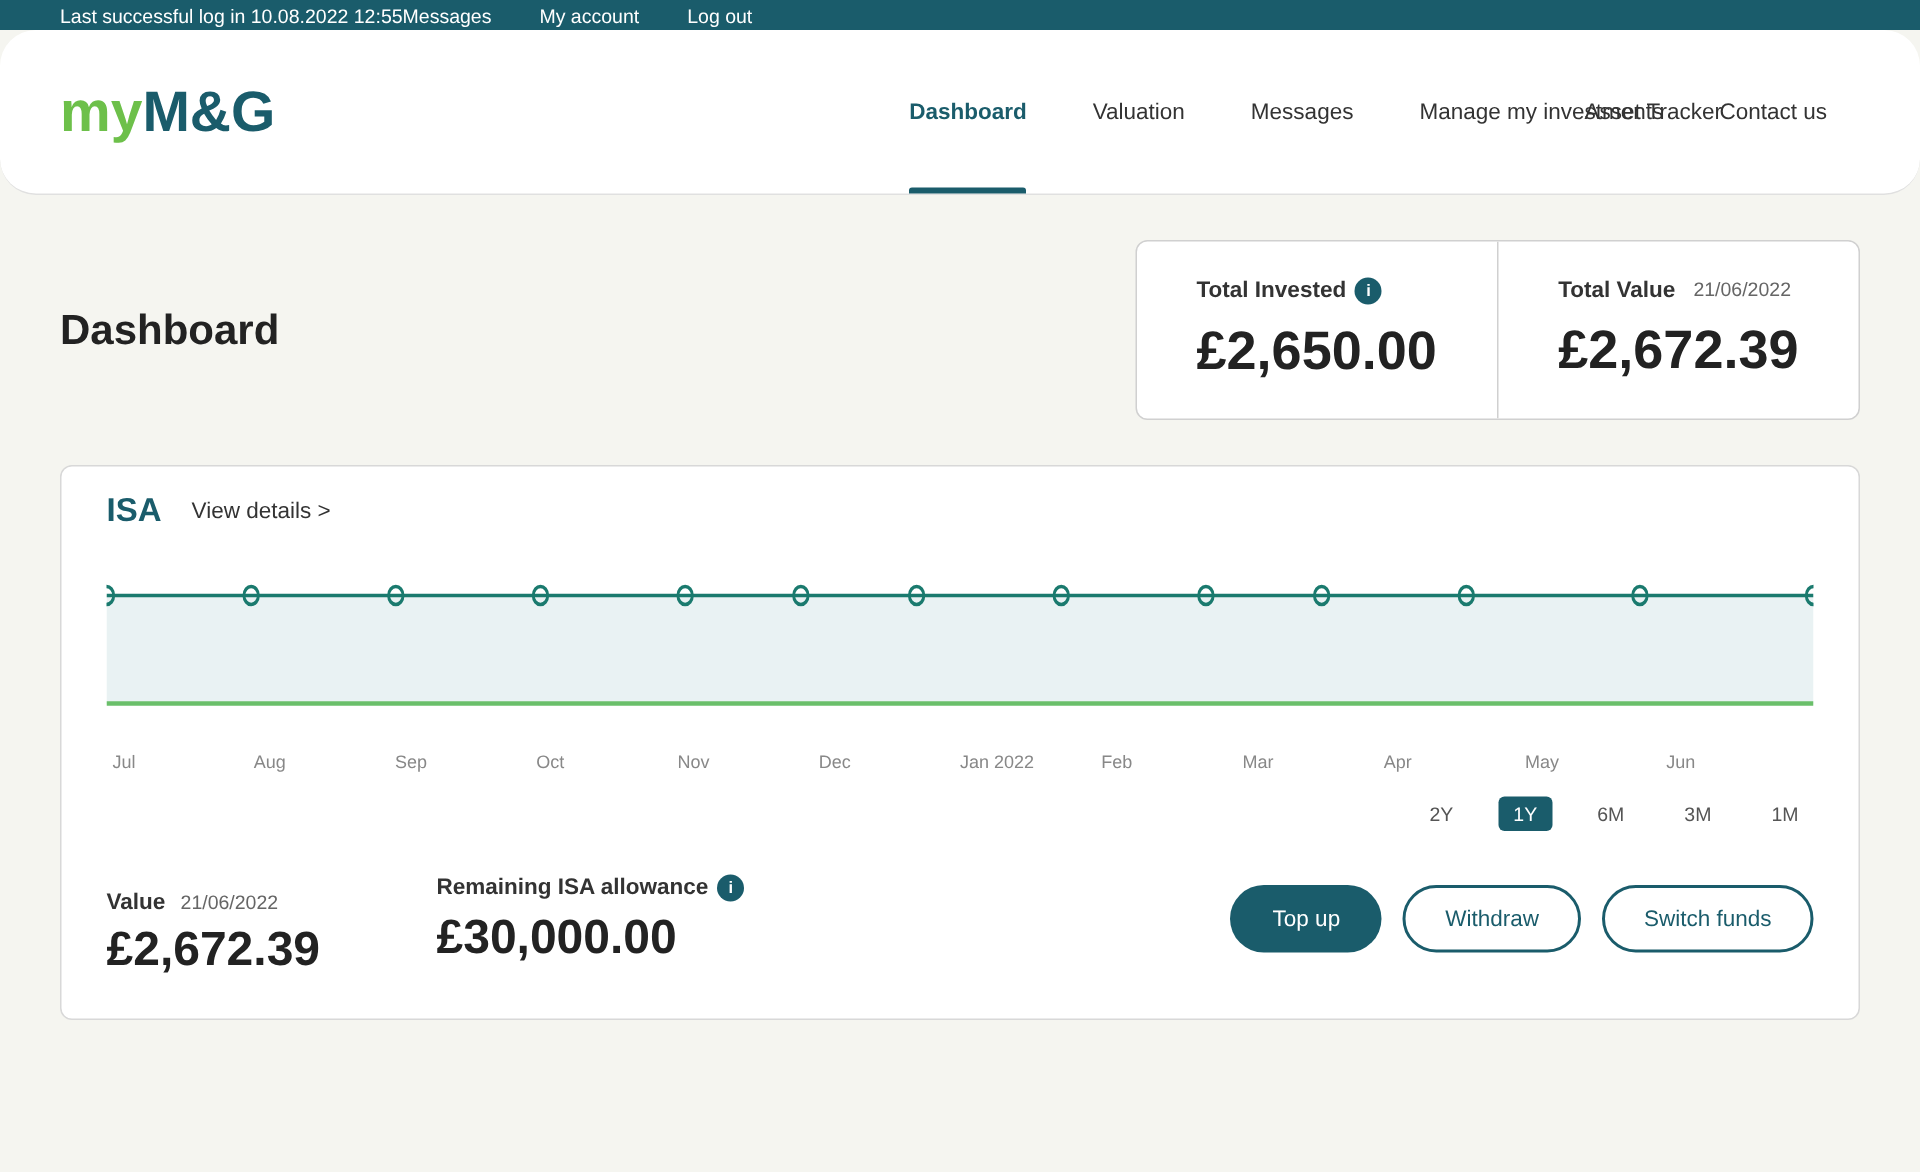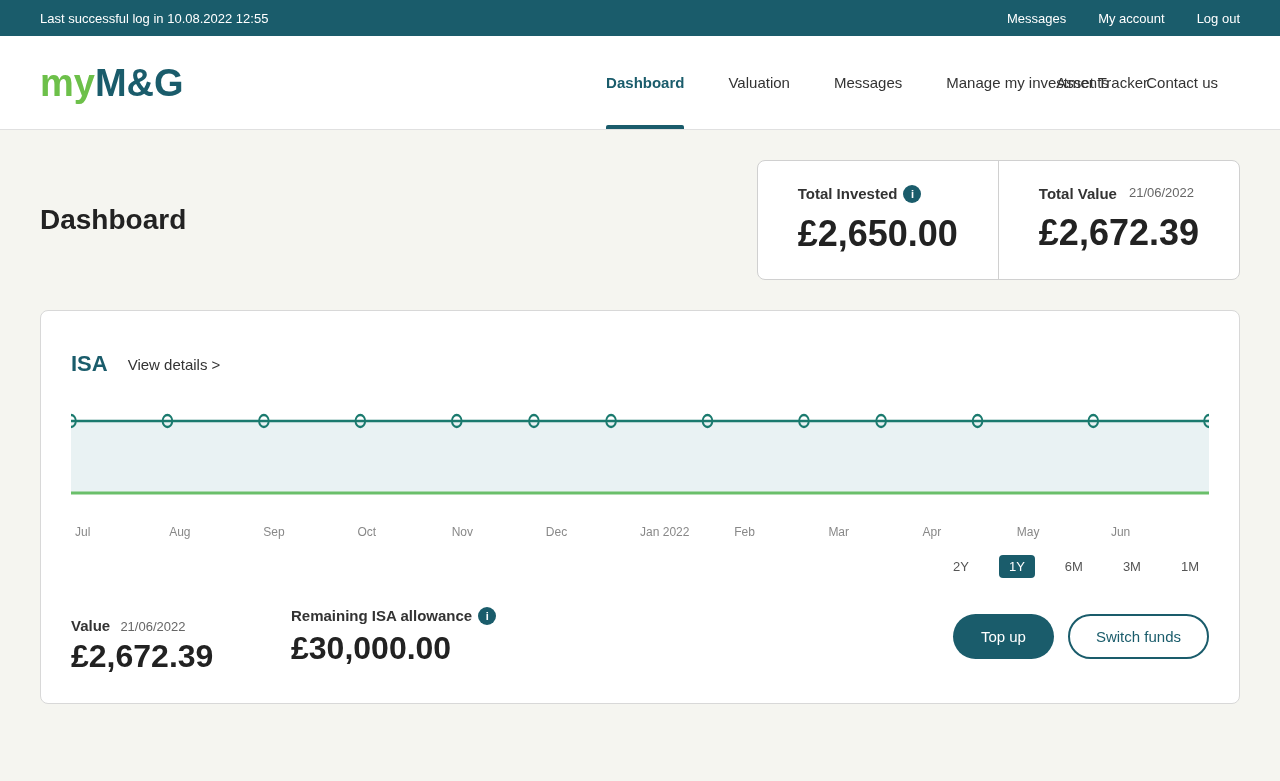--- a/index.html
+++ b/index.html
@@ -4,37 +4,38 @@
   <style>
     * { box-sizing: border-box; margin: 0; padding: 0; }
     body { font-family: Arial, Helvetica, sans-serif; background: #f5f5f0; min-height: 781px; }
 
     
     .top-bar {
       background: #1a5c6b;
       color: #fff;
       font-size: 13px;
       padding: 0 40px;
-      height: 36px;
-      display: flex;
-      align-items: center;
-      justify-content: space-between;
+      height: 20px;
+      display: flex;
+      align-items: center;
+      justify-content: flex-start;
     }
     .top-bar-right { display: flex; gap: 32px; }
     .top-bar-right a { color: #fff; text-decoration: none; font-size: 13px; cursor: pointer; }
 
     
     .header {
       background: #fff;
       padding: 0 40px;
       display: flex;
       align-items: center;
       justify-content: space-between;
-      height: 94px;
+      height: 110px;
       border-bottom: 1px solid #e0e0e0;
+      border-radius: 24px;
     }
     .logo {
       display: flex;
       align-items: center;
       font-size: 38px;
       font-weight: bold;
       line-height: 1;
     }
     .logo-my { color: #6dc04a; }
     .logo-mg { color: #1a5c6b; }
@@ -132,21 +133,21 @@
       font-size: 11px;
       font-weight: 700;
       cursor: pointer;
     }
 
     
     .isa-card {
       background: #fff;
       border-radius: 8px;
       border: 1px solid #d8d8d8;
-      padding: 40px 30px 28px 30px;
+      padding: 16px 30px 28px 30px;
     }
     .isa-header {
       display: flex;
       align-items: center;
       gap: 20px;
       margin-bottom: 20px;
     }
     .isa-title {
       font-size: 22px;
       font-weight: 700;
@@ -388,18 +389,19 @@
       <div class="isa-allowance-block">
         <div class="isa-allowance-label">
           <span>Remaining ISA allowance</span>
           <span class="info-icon">i</span>
         </div>
         <div class="isa-allowance-amount">£30,000.00</div>
       </div>
 
       <div class="isa-action-buttons">
         <button class="btn-topup">Top up</button>
+        <button class="btn-outline">Withdraw</button>
         <button class="btn-outline">Switch funds</button>
       </div>
     </div>
   </div>
 
 </div>
 
 </body></html>

